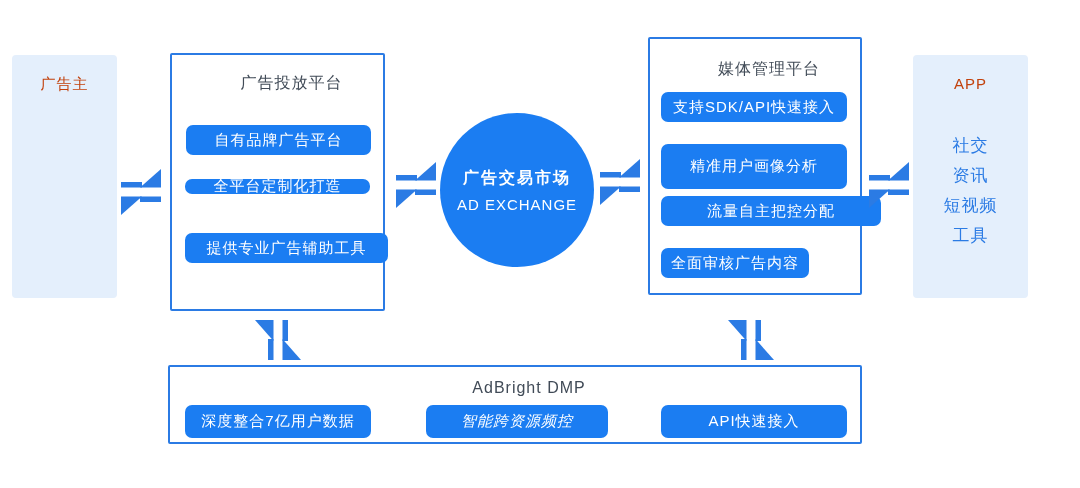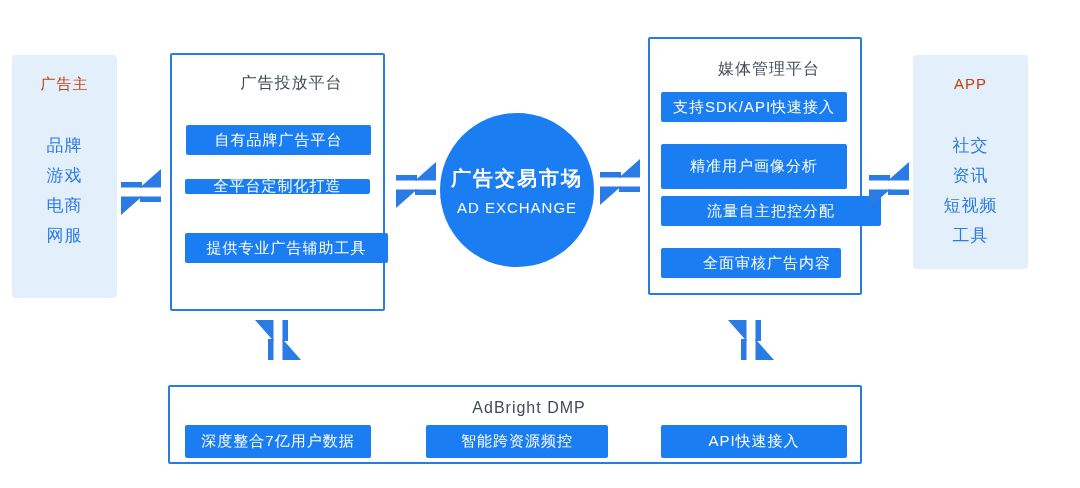--- a/index.html
+++ b/index.html
@@ -21,50 +21,44 @@
   
   .pbox{
     position:absolute;background:#ffffff;border:2px solid #2B7BE4;border-radius:2px;
     box-sizing:border-box;
   }
   .pbox-title{
     position:absolute;left:0;right:0;text-align:center;
     font-size:16px;color:#414B57;letter-spacing:1px;padding-left:28px;
   }
   .chip{
-    position:absolute;background:#1B7DF2;color:#ffffff;border-radius:2px;
+    position:absolute;background:#1B7DF2;color:#ffffff;border-radius:7px;
     display:flex;align-items:center;justify-content:center;
     font-size:15px;letter-spacing:1px;white-space:nowrap;
   }
   
   .circle{
     position:absolute;left:440px;top:113px;width:154px;height:154px;border-radius:50%;
     background:#1B7DF2;display:flex;flex-direction:column;align-items:center;justify-content:center;
     color:#ffffff;text-align:center;
   }
-  .circle-title{font-size:20px;font-weight:bold;letter-spacing:2px;}
+  .circle-title{font-size:16px;font-weight:bold;letter-spacing:2px;}
   .circle-sub{font-size:15px;letter-spacing:1px;margin-top:7px;}
   
   .xicon{position:absolute;width:40px;height:48px;}
   .xicon svg{display:block;width:40px;height:48px;}
   .xicon.vertical svg{transform:rotate(-90deg);}
 </style>
 </head>
 <body>
 
 <div id="stage">
 
   <div class="panel" style="left:12px;top:55px;width:105px;height:243px;">
     <div class="panel-title">广告主</div>
-    <div class="panel-items">
-      <div class="panel-item">品牌</div>
-      <div class="panel-item">游戏</div>
-      <div class="panel-item">电商</div>
-      <div class="panel-item">网服</div>
-    </div>
   </div>
 
   <div class="xicon" style="left:121px;top:168px;">
     <svg viewBox="0 0 40 48">
         <g fill="#2B7BE4">
       <rect x="0" y="14" width="21" height="5.5"></rect>
       <polygon points="19,19.5 40,19.5 40,1"></polygon>
       <rect x="19" y="28.5" width="21" height="5.5"></rect>
       <polygon points="21,28.5 0,28.5 0,47"></polygon>
     </g>
@@ -103,35 +97,35 @@
       <polygon points="21,28.5 0,28.5 0,47"></polygon>
     </g>
       </svg>
   </div>
 
   <div class="pbox" style="left:648px;top:37px;width:214px;height:258px;">
     <div class="pbox-title" style="top:20px;">媒体管理平台</div>
     <div class="chip" style="left:11px;top:53px;width:186px;height:30px;">支持SDK/API快速接入</div>
     <div class="chip" style="left:11px;top:105px;width:186px;height:45px;">精准用户画像分析</div>
     <div class="chip" style="left:11px;top:157px;width:220px;height:30px;">流量自主把控分配</div>
-    <div class="chip" style="left:11px;top:209px;width:148px;height:30px;padding-left:32px;">全面审核广告内容</div>
+    <div class="chip" style="left:11px;top:209px;width:148px;height:30px;">全面审核广告内容</div>
   </div>
 
   <div class="xicon" style="left:869px;top:161px;">
     <svg viewBox="0 0 40 48">
         <g fill="#2B7BE4">
       <rect x="0" y="14" width="21" height="5.5"></rect>
       <polygon points="19,19.5 40,19.5 40,1"></polygon>
       <rect x="19" y="28.5" width="21" height="5.5"></rect>
       <polygon points="21,28.5 0,28.5 0,47"></polygon>
     </g>
       </svg>
   </div>
 
-  <div class="panel" style="left:913px;top:55px;width:115px;height:214px;">
+  <div class="panel" style="left:913px;top:55px;width:115px;height:243px;">
     <div class="panel-title">APP</div>
     <div class="panel-items">
       <div class="panel-item">社交</div>
       <div class="panel-item">资讯</div>
       <div class="panel-item">短视频</div>
       <div class="panel-item">工具</div>
     </div>
   </div>
 
   <div class="xicon vertical" style="left:258px;top:316px;">
@@ -149,20 +143,20 @@
     <svg viewBox="0 0 40 48">
         <g fill="#2B7BE4">
       <rect x="0" y="14" width="21" height="5.5"></rect>
       <polygon points="19,19.5 40,19.5 40,1"></polygon>
       <rect x="19" y="28.5" width="21" height="5.5"></rect>
       <polygon points="21,28.5 0,28.5 0,47"></polygon>
     </g>
       </svg>
   </div>
 
-  <div class="pbox" style="left:168px;top:385px;width:694px;height:79px;">
+  <div class="pbox" style="left:168px;top:365px;width:694px;height:79px;">
     <div class="pbox-title" style="top:12px;">AdBright DMP</div>
     <div class="chip" style="left:15px;top:38px;width:186px;height:33px;">深度整合7亿用户数据</div>
-    <div class="chip" style="left:256px;top:38px;width:182px;height:33px;">智能跨资源频控</div>
+    <div class="chip" style="left:256px;top:38px;width:182px;height:33px;font-style:italic;">智能跨资源频控</div>
     <div class="chip" style="left:491px;top:38px;width:186px;height:33px;">API快速接入</div>
   </div>
 
 </div>
 
 </body></html>

